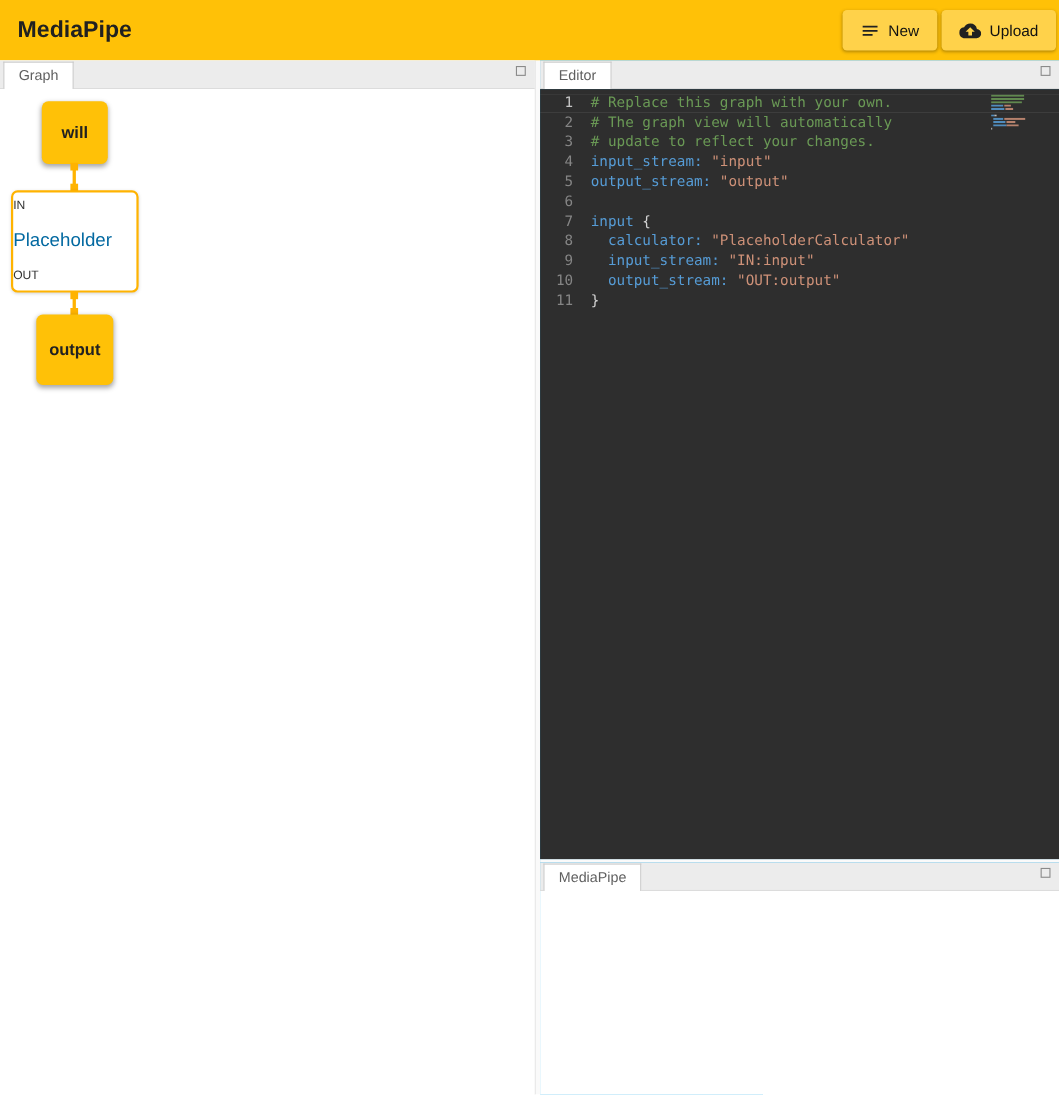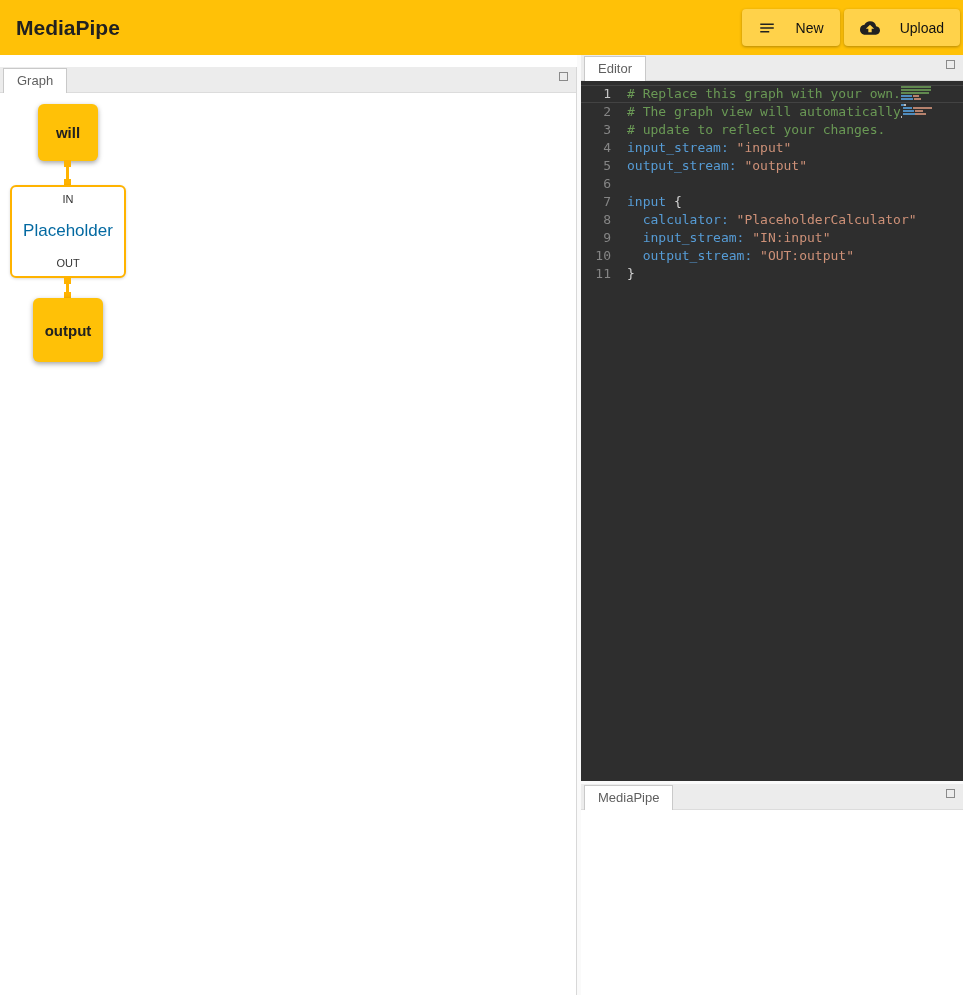--- a/index.html
+++ b/index.html
@@ -4,31 +4,31 @@
 <style>
   * { margin:0; padding:0; box-sizing:border-box; }
   html,body { width:963px; height:995px; overflow:hidden; background:#fff;
               font-family:"Liberation Sans", sans-serif; }
 
   
   .header { height:55px; background:var(--header-bg,#FFC107); display:flex;
             align-items:center; padding:0 3px 0 16px; }
   .app-title { font-size:21px; font-weight:bold; color:#212121; }
   .header-spacer { flex:1; }
-  .hbtn { display:flex; align-items:center; gap:20px; height:37px; padding:0 16px;
+  .hbtn { display:flex; align-items:center; gap:8px; height:37px; padding:0 16px;
           background:var(--button-bg,#FFD24A); border:none; border-radius:4px;
           font-family:"Liberation Sans",sans-serif; font-size:14px; font-weight:500;
           color:#111; cursor:pointer; box-shadow:0 1px 3px rgba(0,0,0,.3); }
   .hbtn + .hbtn { margin-left:4px; }
   .hbtn svg { display:block; }
 
   
   .main { display:flex; height:940px; }
-  .left-panel { width:577px; display:flex; flex-direction:column;
-                border-right:1px solid #d8d8d8; background:#fff;margin-top:12px; }
+  .left-panel { width:487px; display:flex; flex-direction:column;
+                border-right:1px solid #d8d8d8; background:#fff; }
   .v-splitter { width:4px; background:#fafafa; cursor:col-resize; }
   .right-col { flex:1; display:flex; flex-direction:column; background:#0ea5e9; }
 
   
   .tabstrip { height:26px; background:#ececec; border-bottom:1px solid #dcdcdc;
               display:flex; align-items:flex-end; position:relative; flex:none; }
   .tab { background:#fff; border:1px solid #c9c9c9; border-bottom:none;
          margin-left:3px; margin-bottom:-1px; padding:4px 13px 5px;
          font-size:13px; color:#5f5f5f; cursor:default; }
   .win-icon { position:absolute; right:8px; top:5px; width:9px; height:9px;
@@ -37,21 +37,21 @@
   
   .graph-canvas { flex:1; position:relative; background:#fff; }
   .gnode { position:absolute; background:var(--node-fill,#FFC107); border-radius:6px;
            display:flex; align-items:center; justify-content:center;
            font-size:15px; font-weight:bold; color:#212121;
            box-shadow:0 2px 5px rgba(0,0,0,.35); cursor:pointer; }
   .node-input  { left:38px; top:11px;  width:60px; height:57px; }
   .node-output { left:33px; top:205px; width:70px; height:64px; }
   .node-calc { position:absolute; left:10px; top:92px; width:116px; height:93px;
                background:#fff; border:2px solid var(--edge,#FFB300); border-radius:6px;
-               display:flex; flex-direction:column; align-items:center;
+               display:flex; flex-direction:column; 
                justify-content:space-between; padding:6px 0 7px;
                box-shadow:0 1px 3px rgba(0,0,0,.15); cursor:pointer; }
   .port-label { font-size:11px; color:#333; }
   .calc-title { font-size:17px; color:#0369a1; }
   .edge { position:absolute; left:63px; width:9px; display:flex; justify-content:center; }
   .edge .edge-line { width:3px; height:100%; background:var(--edge,#FFB300); }
   .edge::before, .edge::after { content:""; position:absolute; left:1px; width:7px;
         height:7px; background:var(--edge,#FFB300); }
   .edge::before { top:-1px; } .edge::after { bottom:-1px; }
   .edge-1 { top:68px; height:24px; }

